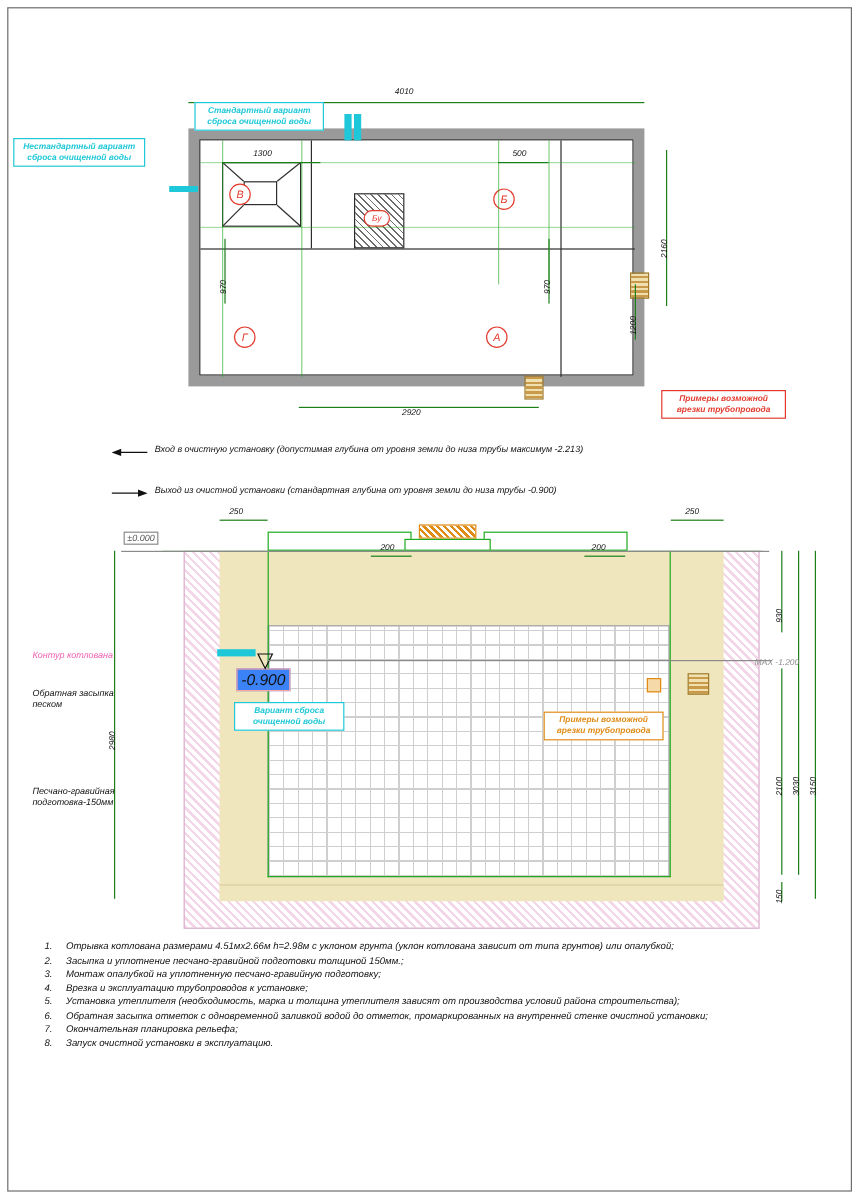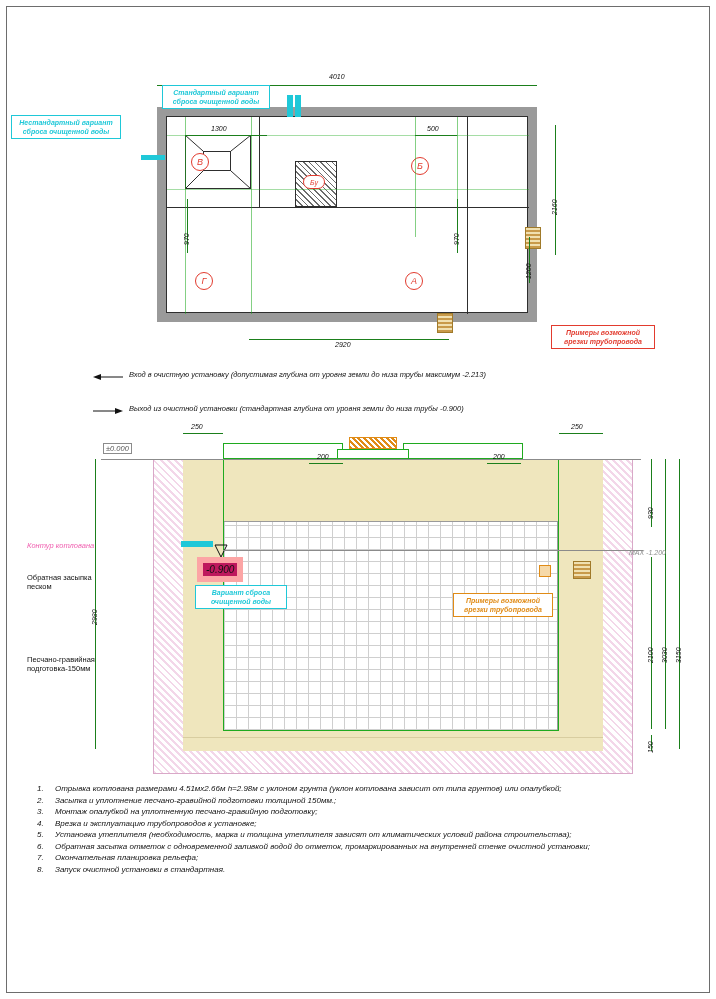--- a/index.html
+++ b/index.html
@@ -113,25 +113,25 @@
       repeating-linear-gradient(0deg,#cfcfcf 0 1px,transparent 1px 12px),
       repeating-linear-gradient(90deg,#cfcfcf 0 1px,transparent 1px 12px),
       #ffffff;
     border:1px solid #9a9a9a;
   }
   .gravel {
     position:absolute; left:110px; top:300px; width:420px; height:14px;
     background:#efe6bd; border-top:1px solid #d8cda0;
   }
   .ground-line { position:absolute; background:#1faa1f; height:1px; }
-  .section-label { position:absolute; font-size:7.5px; color:#111; }
+  .section-label { position:absolute; font-size:7.5px; font-style:italic; color:#111; }
   .pink-label { position:absolute; font-size:7.5px; font-style:italic; color:#f060b0; }
   .lvl-box {
-    position:absolute; border:6px solid #fca5a5; color:#111; background:#be185d;
-    font-size:10px; font-style:italic; padding:1px 3px;
+    position:absolute; border:1px solid #fca5a5; color:#111; background:#3b82f6;
+    font-size:13px; font-style:italic; padding:1px 3px;
   }
   .gray-dim { position:absolute; font-size:7px; color:#8b8b8b; font-style:italic; }
 
   
   #procedure { left:24px; top:776px; width:660px; }
   #procedure .p-title { font-size:8px; font-style:italic; font-weight:bold; color:#111; margin-bottom:3px; }
   #procedure ol { margin:0; padding:0; list-style:none; }
   #procedure li { font-size:8px; font-style:italic; color:#111; line-height:11.5px; display:flex; }
   #procedure li .num { width:24px; flex:0 0 24px; padding-left:6px;}
   #procedure li .txt { flex:1; }
@@ -322,30 +322,30 @@
       <li>
           <span class="num">3.</span>
           <span class="txt">Монтаж опалубкой на уплотненную песчано-гравийную подготовку;</span>
         </li>
       <li>
           <span class="num">4.</span>
           <span class="txt">Врезка и эксплуатацию трубопроводов к установке;</span>
         </li>
       <li>
           <span class="num">5.</span>
-          <span class="txt">Установка утеплителя (необходимость, марка и толщина утеплителя зависят от климатических условий района строительства);</span>
+          <span class="txt">Установка утеплителя (необходимость, марка и толщина утеплителя зависят от производства условий района строительства);</span>
         </li>
       <li>
           <span class="num">6.</span>
           <span class="txt">Обратная засыпка отметок с одновременной заливкой водой до отметок, промаркированных на внутренней стенке очистной установки;</span>
         </li>
       <li>
           <span class="num">7.</span>
           <span class="txt">Окончательная планировка рельефа;</span>
         </li>
       <li>
           <span class="num">8.</span>
-          <span class="txt">Запуск очистной установки в стандартная.</span>
+          <span class="txt">Запуск очистной установки в эксплуатацию.</span>
         </li>
     </ol>
   </div>
 
 </div>
 
 </body></html>

